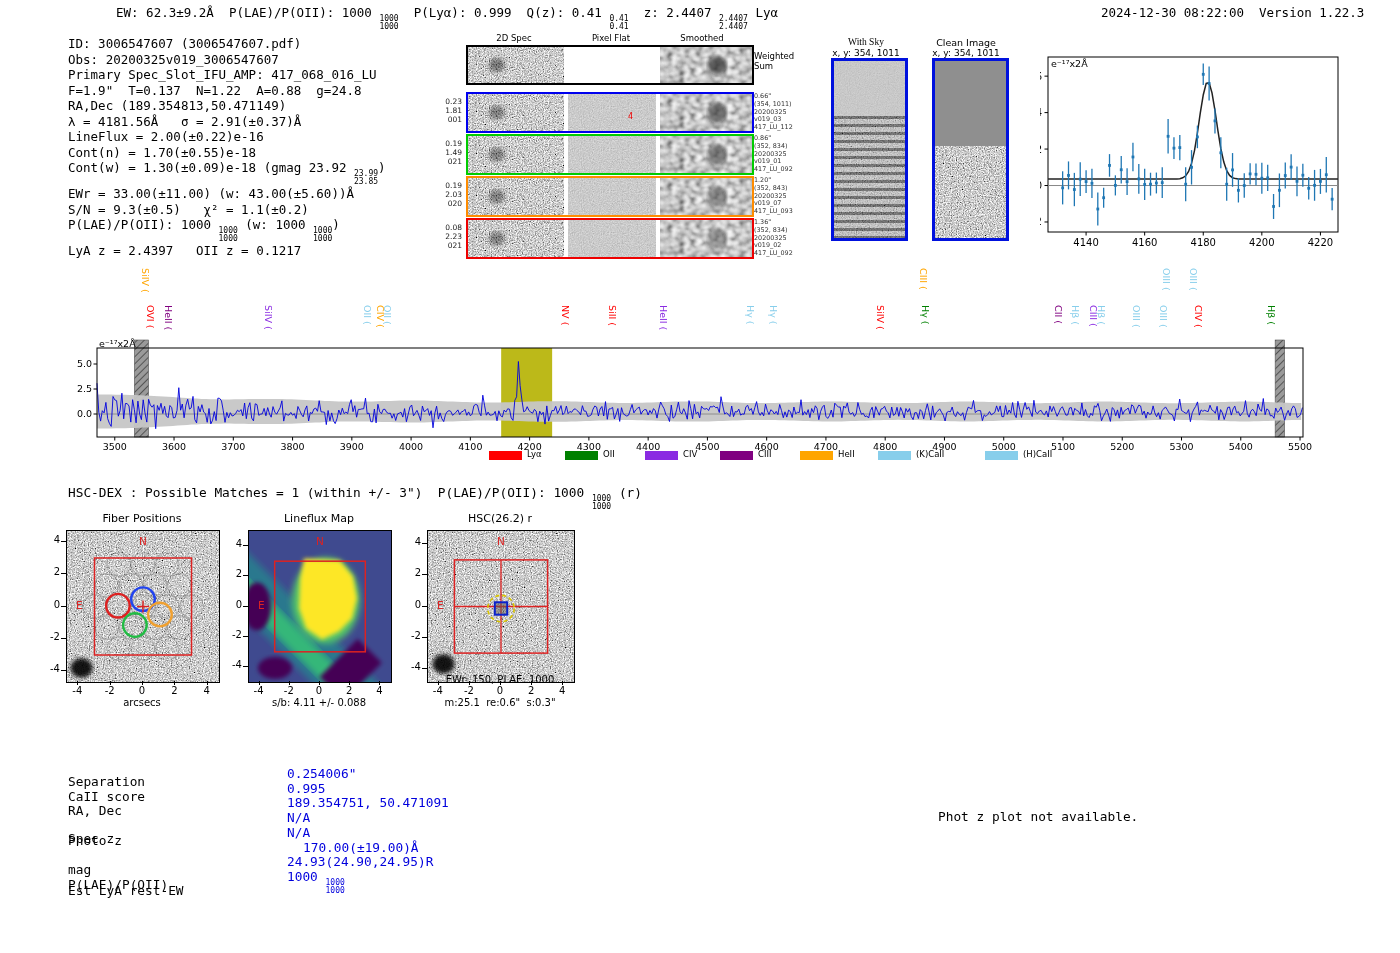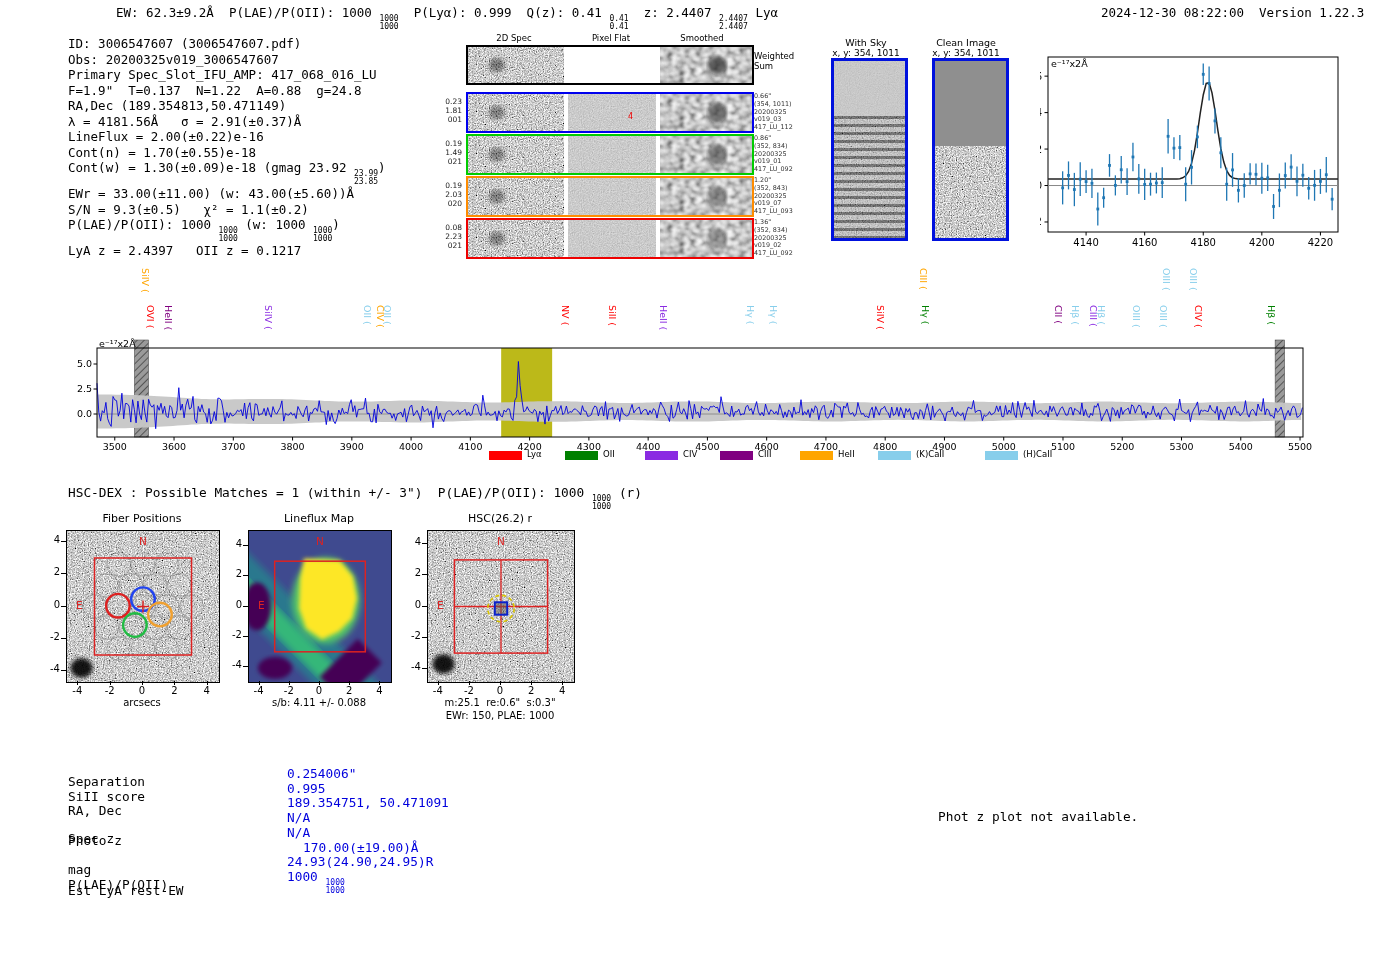--- a/index.html
+++ b/index.html
@@ -174,21 +174,21 @@
       </div>
       <div class="rowlab" style="position: absolute; left: 438px; top: 223px; width: 24px;">0.08<br>2.23<br>021</div>
       <div class="rowlab2" style="position: absolute; left: 754px; top: 219px; width: 50px;">1.36"<br>(352, 834)<br>20200325<br>v019_02<br>417_LU_092</div>
     </div>
 
   <div class="abs sans wsum" style="left:754px;top:51px;" id="wsum-label">
       <div class="sans">Weighted</div>
       <div class="sans">Sum</div>
     </div>
 
-  <div class="abs sans stamp-title ctr" style="left:866px;top:37px;">With Sky</div>
+  <div class="abs sans stamp-title ctr" style="left:866px;top:37px;font-family:Liberation Serif, serif;">With Sky</div>
   <div class="abs sans stamp-sub ctr" style="left:866px;top:48px;">x, y: 354, 1011</div>
   <div class="abs" id="withsky-box" style="left:831px;top:58px;width:71px;height:177px;border:3px solid #0011dd;">
       <div style="position: absolute; left: 0px; top: 0px; width: 100%; height: 55px; background: rgb(198, 198, 198);"></div>
       <svg style="position: absolute; left: 0px; top: 0px; width: 100%; height: 55px;">
         <rect width="100%" height="100%" filter="url(#nzFlat)" opacity="0.5"></rect>
       </svg>
       <div style="position: absolute; left: 0px; top: 55px; width: 100%; height: 122px; background: repeating-linear-gradient(rgb(44, 44, 44) 0px, rgb(44, 44, 44) 3px, rgb(184, 184, 184) 3px, rgb(184, 184, 184) 8px);"></div>
       <svg style="position: absolute; left: 0px; top: 55px; width: 100%; height: 122px;">
         <rect width="100%" height="100%" filter="url(#nzFine)" opacity="0.45"></rect>
       </svg>
@@ -561,27 +561,27 @@
       <div style="position: absolute; left: 422px; top: 543.372px; width: 5px; height: 1px; background: rgb(0, 0, 0);"></div>
       <div class="sans cut-tick" style="position: absolute; left: 401px; top: 567.436px; width: 20px; text-align: right;">2</div>
       <div style="position: absolute; left: 422px; top: 574.436px; width: 5px; height: 1px; background: rgb(0, 0, 0);"></div>
       <div class="sans cut-tick" style="position: absolute; left: 401px; top: 598.5px; width: 20px; text-align: right;">0</div>
       <div style="position: absolute; left: 422px; top: 605.5px; width: 5px; height: 1px; background: rgb(0, 0, 0);"></div>
       <div class="sans cut-tick" style="position: absolute; left: 401px; top: 629.564px; width: 20px; text-align: right;">-2</div>
       <div style="position: absolute; left: 422px; top: 636.564px; width: 5px; height: 1px; background: rgb(0, 0, 0);"></div>
       <div class="sans cut-tick" style="position: absolute; left: 401px; top: 660.628px; width: 20px; text-align: right;">-4</div>
       <div style="position: absolute; left: 422px; top: 667.628px; width: 5px; height: 1px; background: rgb(0, 0, 0);"></div>
       <div class="sans cut-cap" style="position: absolute; left: 500px; top: 697px; transform: translateX(-50%); white-space: pre;">m:25.1  re:0.6"  s:0.3"</div>
-      <div class="sans cut-cap" style="position: absolute; left: 500px; top: 710px; transform: translateX(-50%);">EWr: 150, PLAE: 1000</div>
+      <div class="sans cut-cap" style="position: absolute; left: 500px; top: 674px; transform: translateX(-50%);">EWr: 150, PLAE: 1000</div>
     </div>
 
   <div class="abs" id="match-table">
       <div class="mono mt" style="position: absolute; left: 68px; top: 775px;">Separation</div>
       <div class="mono mt blue" style="position: absolute; left: 287px; top: 767px;">0.254006"</div>
-      <div class="mono mt" style="position: absolute; left: 68px; top: 789.7px;">SiII score</div>
+      <div class="mono mt" style="position: absolute; left: 68px; top: 789.7px;">CaII score</div>
       <div class="mono mt blue" style="position: absolute; left: 287px; top: 781.7px;">0.995</div>
       <div class="mono mt" style="position: absolute; left: 68px; top: 804.4px;">RA, Dec</div>
       <div class="mono mt blue" style="position: absolute; left: 287px; top: 796.4px;">189.354751, 50.471091</div>
       <div class="mono mt" style="position: absolute; left: 68px; top: 819.1px; margin-top: 13px;">Spec z</div>
       <div class="mono mt blue" style="position: absolute; left: 287px; top: 811.1px;">N/A</div>
       <div class="mono mt" style="position: absolute; left: 68px; top: 833.8px;">Photo z</div>
       <div class="mono mt blue" style="position: absolute; left: 287px; top: 825.8px;">N/A</div>
       <div class="mono mt" style="position: absolute; left: 68px; top: 848.5px; margin-top: 35px;">Est LyA rest-EW</div>
       <div class="mono mt blue" style="position: absolute; left: 287px; top: 840.5px; margin-left: 16px;">170.00(±19.00)Å</div>
       <div class="mono mt" style="position: absolute; left: 68px; top: 863.2px;">mag</div>

